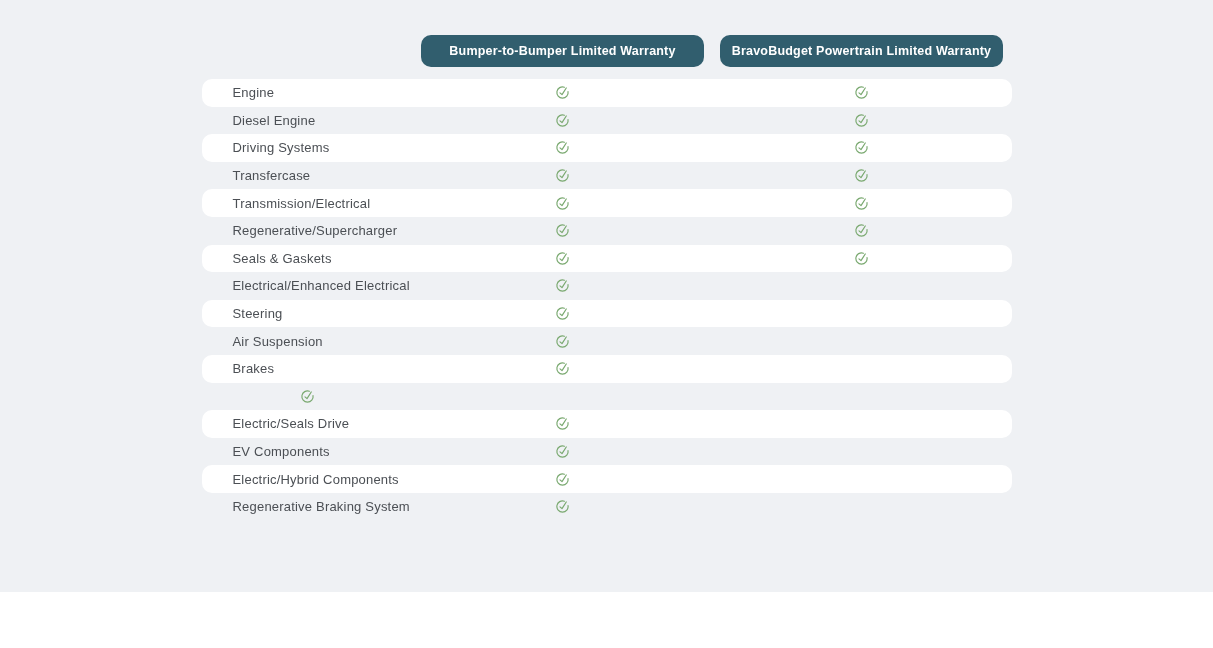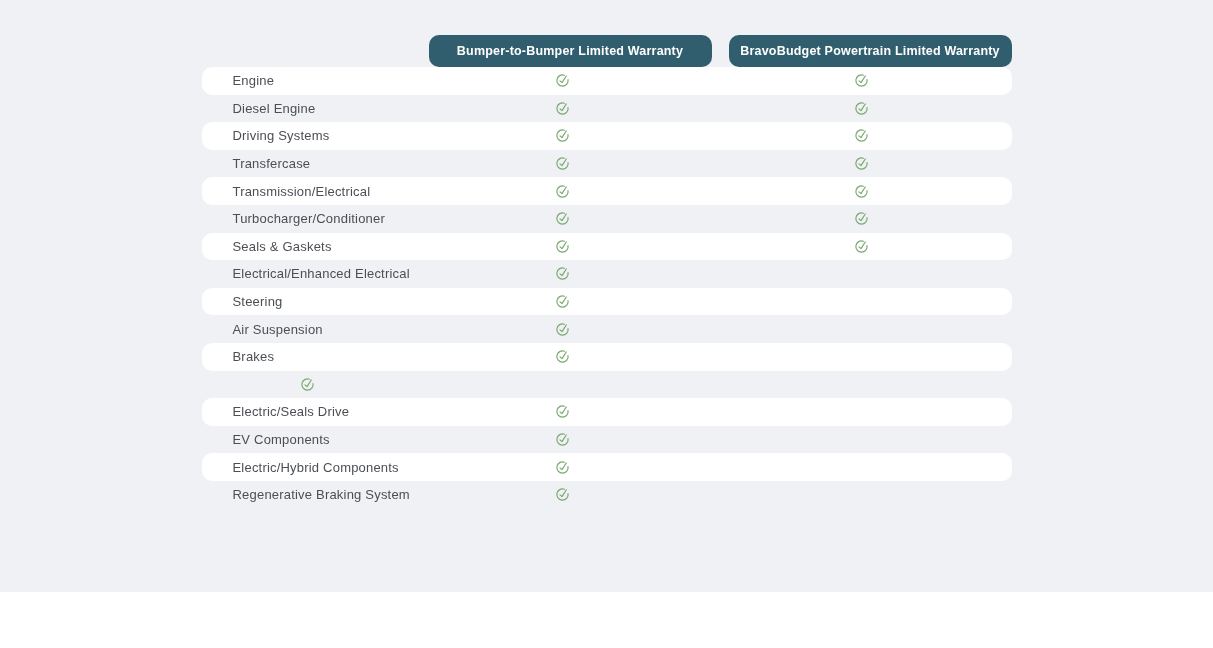--- a/index.html
+++ b/index.html
@@ -16,36 +16,36 @@
   .content {
     width: 810px;
     margin: 0 auto;
     padding-top: 35px;
   }
   .col-grid {
     display: grid;
     grid-template-columns: 212px 298px 300px;
     align-items: center;
   }
-  .header-cell { display: flex; justify-content: flex-end; }
+  .header-cell { display: flex; justify-content: center; }
   .pill-button {
     width: 283px; height: 32px;
     background: var(--pill-bg, #315e6e);
     color: var(--pill-text, #ffffff);
     border: none;
     border-radius: 10px;
     font-family: "Liberation Sans", sans-serif;
     font-size: 12.5px;
     font-weight: bold;
     letter-spacing: 0.2px;
     display: flex; align-items: center; justify-content: center;
     cursor: pointer;
     white-space: nowrap;
   }
-  .table { }
+  .table { margin-top: 12px; }
   .row {
     height: 27.6px;
   }
   .row.alt {
     background: #ffffff;
     border-radius: 10px;
   }
   .row-label {
     padding-left: 31px;
     font-size: 13px;
@@ -164,21 +164,21 @@
     </div>
     <div class="check-cell">
       <svg width="15" height="15" viewBox="0 0 24 24" fill="none">
         <path class="ic" d="M20.86 10.44 A 9 9 0 1 1 15.08 3.54" stroke-width="1.9" stroke-linecap="round" stroke="#7aa970"></path>
         <path class="ic" d="M8 12.6 L11.2 15.4 L18 4.8" stroke-width="1.9" stroke-linecap="round" stroke-linejoin="round" stroke="#7aa970"></path>
       </svg>
     </div>
   </div>
 
   <div class="row col-grid">
-    <div class="row-label">Turbocharger/Conditioner</div>
+    <div class="row-label">Regenerative/Supercharger</div>
     <div class="check-cell">
       <svg width="15" height="15" viewBox="0 0 24 24" fill="none">
         <path class="ic" d="M20.86 10.44 A 9 9 0 1 1 15.08 3.54" stroke-width="1.9" stroke-linecap="round" stroke="#7aa970"></path>
         <path class="ic" d="M8 12.6 L11.2 15.4 L18 4.8" stroke-width="1.9" stroke-linecap="round" stroke-linejoin="round" stroke="#7aa970"></path>
       </svg>
     </div>
     <div class="check-cell">
       <svg width="15" height="15" viewBox="0 0 24 24" fill="none">
         <path class="ic" d="M20.86 10.44 A 9 9 0 1 1 15.08 3.54" stroke-width="1.9" stroke-linecap="round" stroke="#7aa970"></path>
         <path class="ic" d="M8 12.6 L11.2 15.4 L18 4.8" stroke-width="1.9" stroke-linecap="round" stroke-linejoin="round" stroke="#7aa970"></path>

